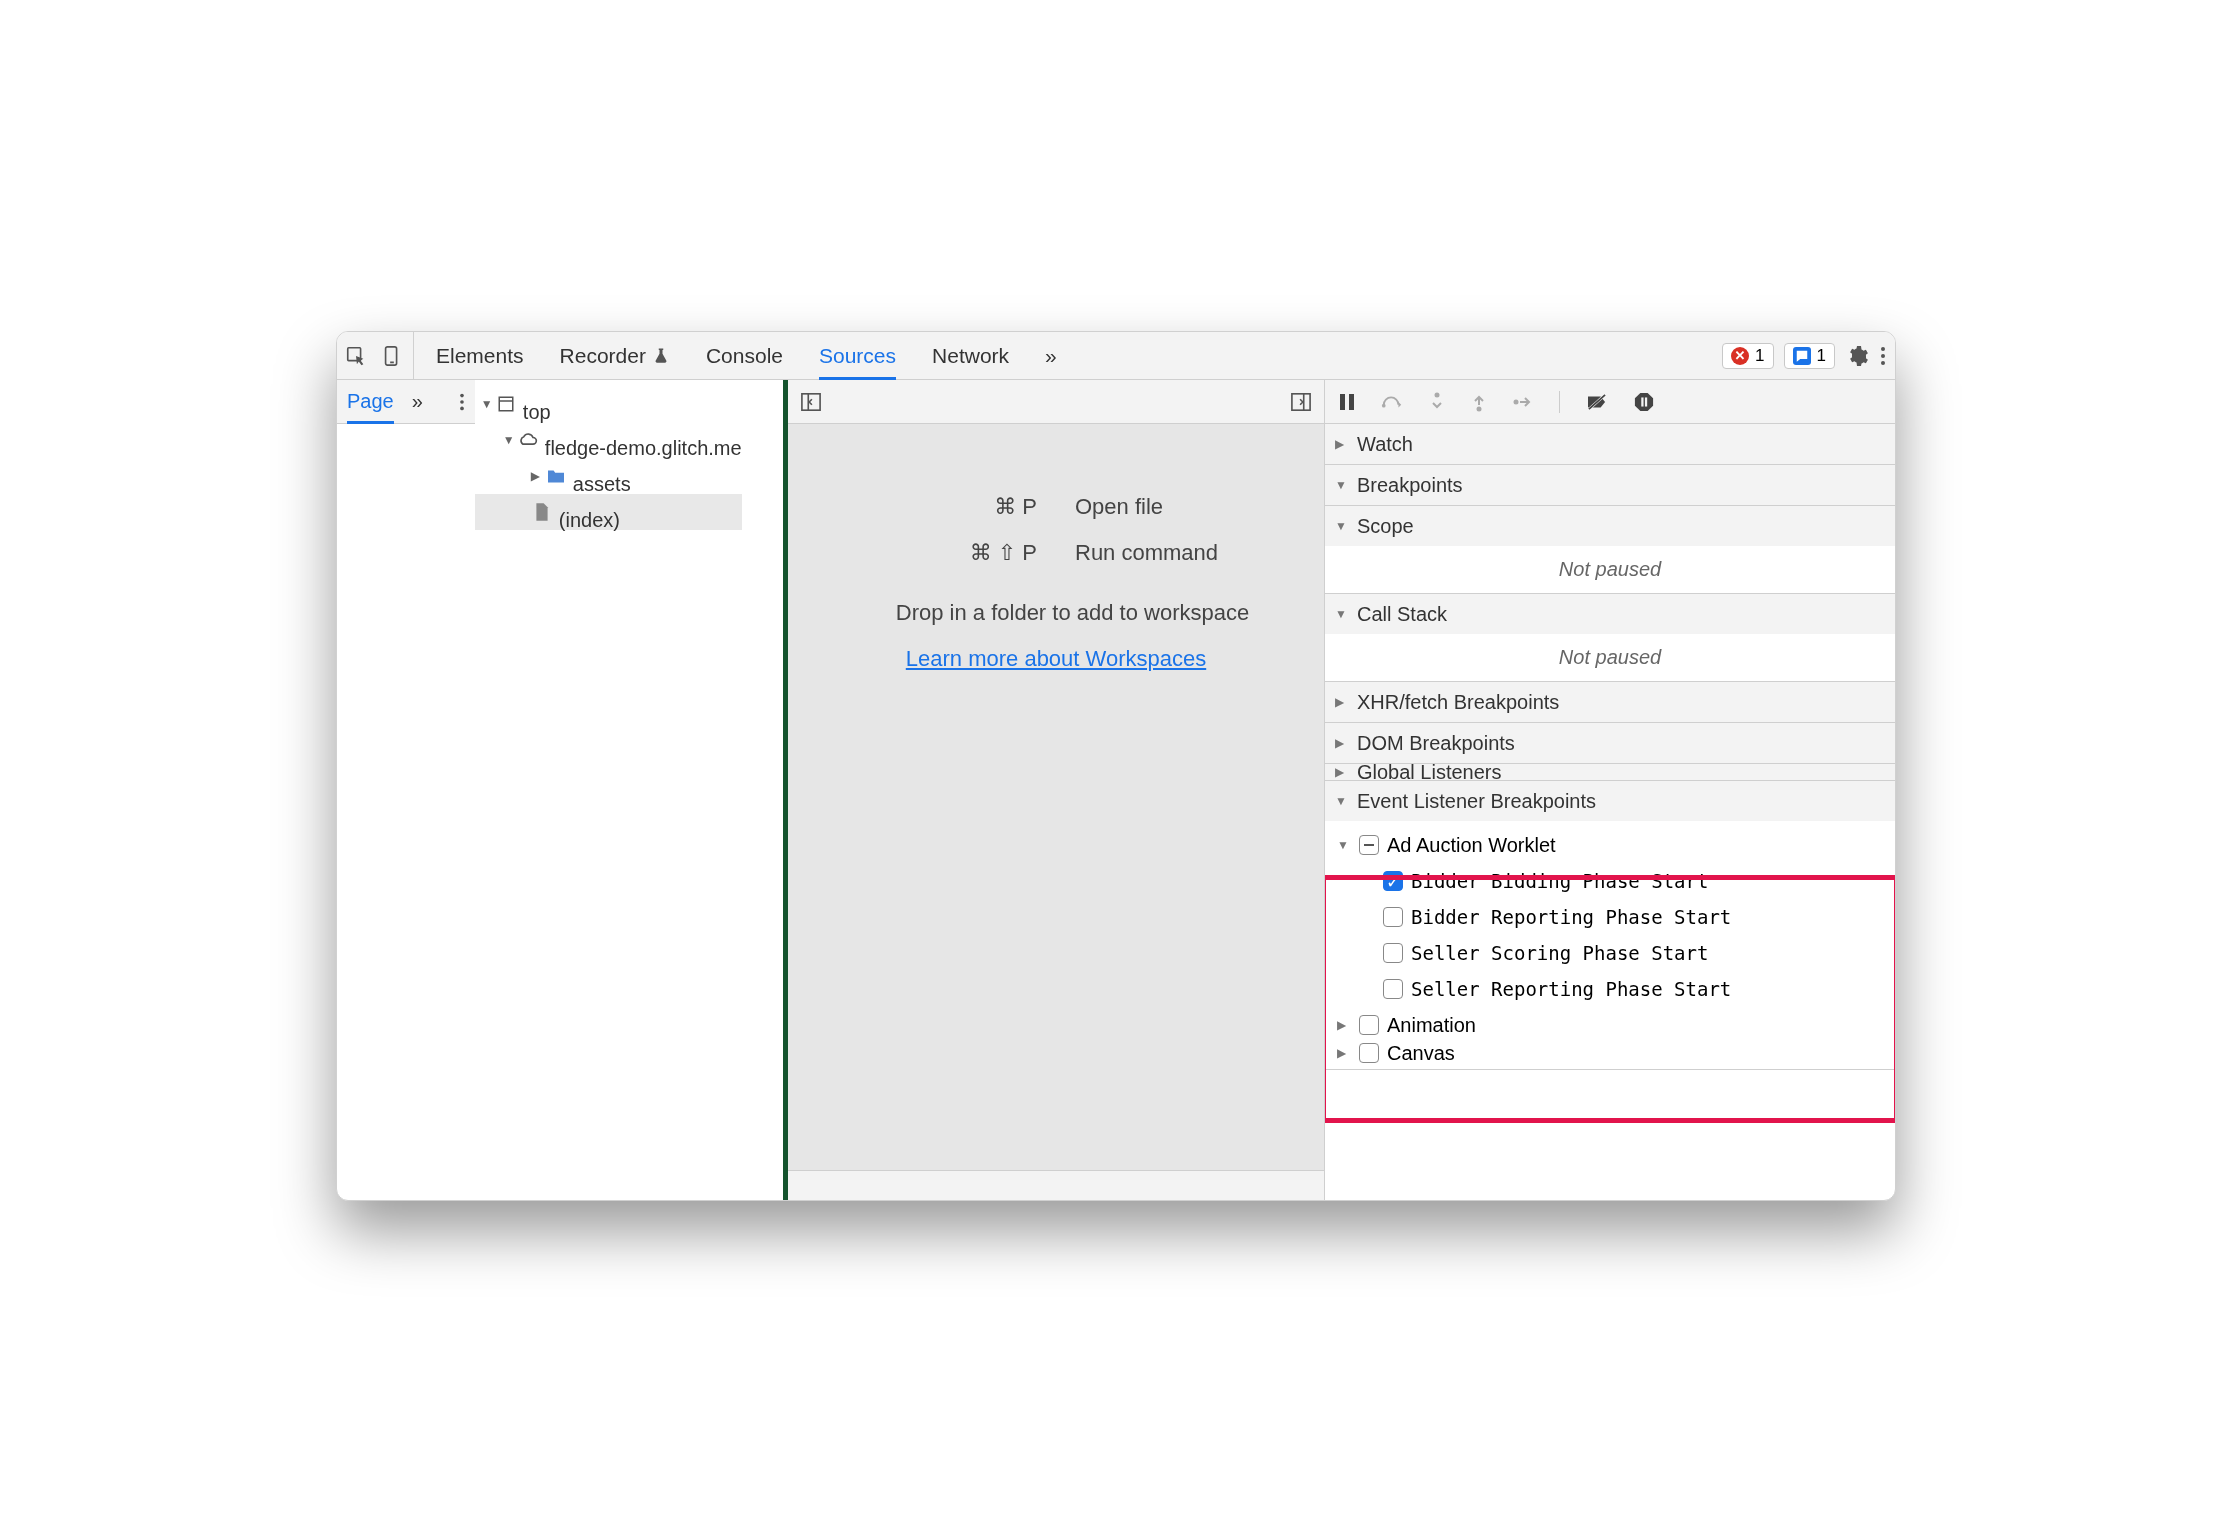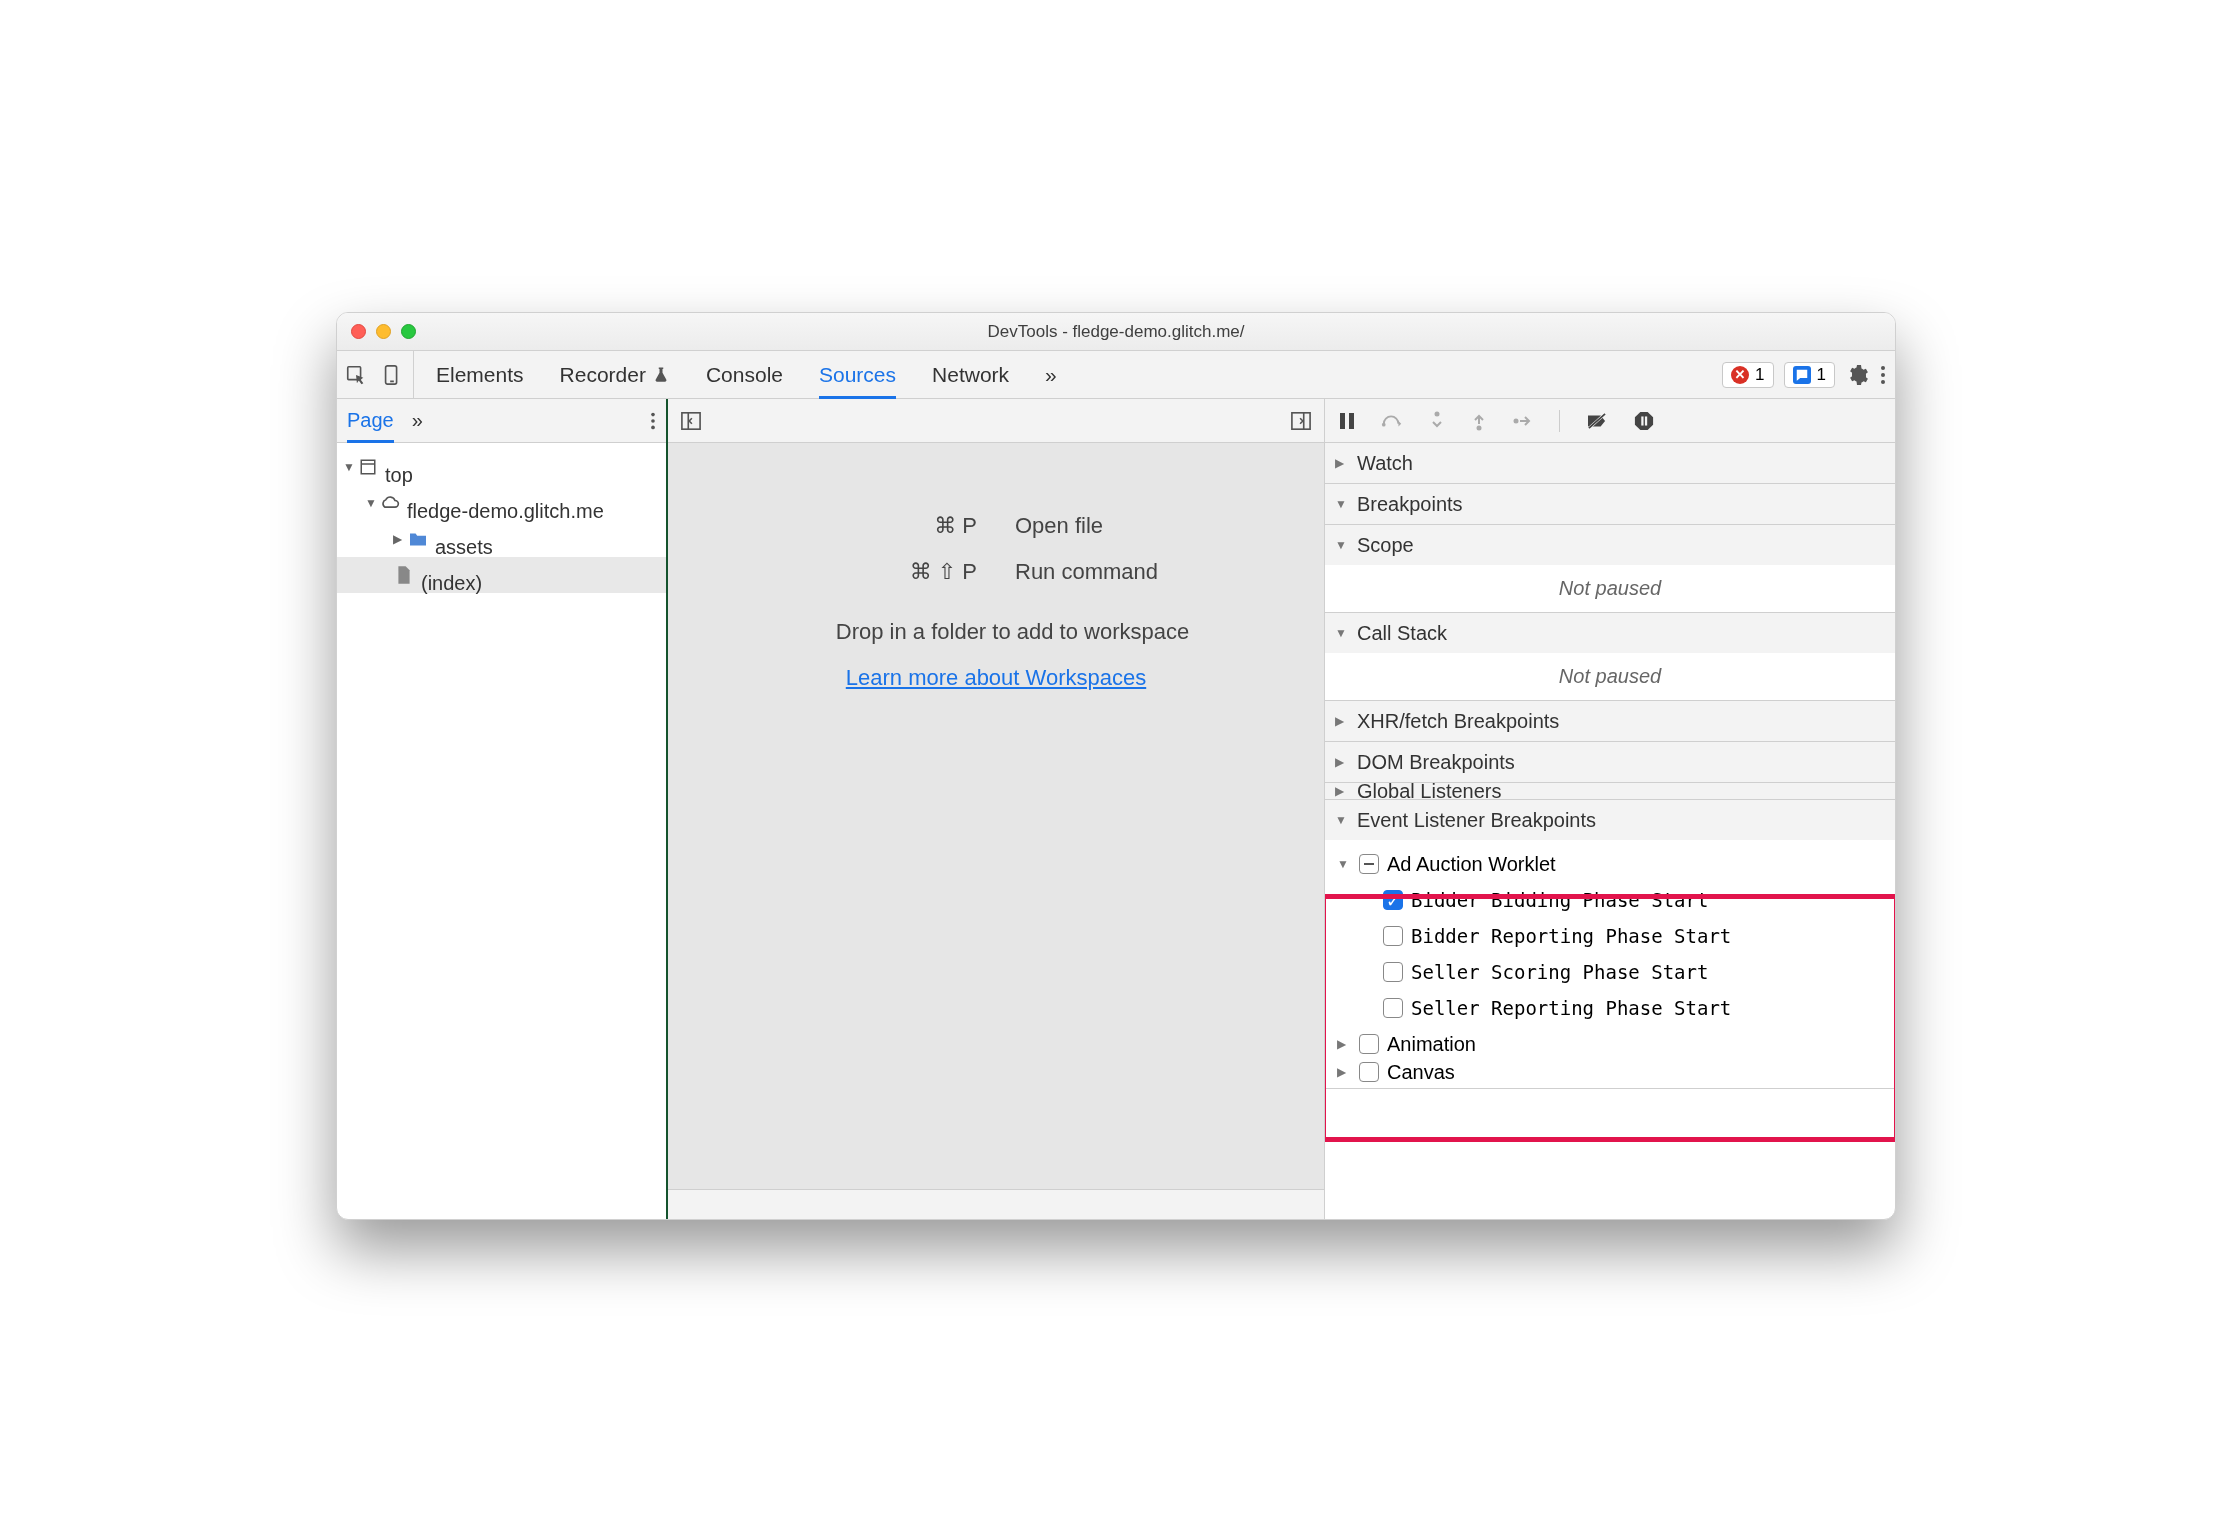--- a/index.html
+++ b/index.html
@@ -50,21 +50,21 @@
 .toolbar .tab.active { color:#1a73e8; }
 .toolbar .tab.active::after { content:""; position:absolute; bottom:-1px; left:0; right:0; height:3px; background:#1a73e8; }
 .toolbar .rightgrp { display:flex; align-items:center; gap:10px; margin-left:auto; }
 .badge { display:flex; align-items:center; gap:6px; border:1px solid #c8c8c8; border-radius:4px; padding:2px 8px; background:#fff; font-size:17px; }
 .badge .ico { width:18px; height:18px; border-radius:50%; display:flex; align-items:center; justify-content:center; color:#fff; font-weight:bold; font-size:13px; }
 .badge.err .ico { background:#d93025; }
 .badge.msg .ico { background:#1a73e8; border-radius:3px; }
 .gear,.more { color:#555; cursor:pointer; }
 
 .body { display:flex; height:820px; }
-.left { width:331px; border-right:2px solid #14532d; display:flex; flex-direction:column; }
+.left { width:451px; border-right:5px solid #14532d; display:flex; }
 .left-tabs { height:44px; border-bottom:1px solid #cfcfcf; display:flex; align-items:center; padding:0 10px; gap:18px; background:#f3f3f3; }
 .left-tabs .ptab { font-size:20px; color:#333; position:relative; height:100%; display:flex; align-items:center; }
 .left-tabs .ptab.active { color:#1a73e8; }
 .left-tabs .ptab.active::after { content:""; position:absolute; bottom:-1px; left:0; right:0; height:3px; background:#1a73e8; }
 .left-tabs .spacer { flex:1; }
 .tree { padding:6px 0; font-size:20px; color:#333; }
 .tree .row { display:flex; align-items:center; height:36px; padding-left:6px; cursor:pointer; }
 .tree .row.sel { background:#e8e8e8; }
 .tree .arrow { width:14px; font-size:12px; color:#666; }
 .tree .ico { width:22px; display:flex; justify-content:center; }
@@ -99,28 +99,20 @@
 .highlight { position:absolute; border:5px solid #e2144c; pointer-events:none; }
 .rel { position:relative; }
 svg { display:block; }
 </style>
 </head>
 <body>
 
 <div class="container">
 <div class="window">
 
-  <div class="titlebar">
-    <div class="traffic">
-      <div class="dot red"></div>
-      <div class="dot yellow"></div>
-      <div class="dot green"></div>
-    </div>
-    <div class="title">DevTools - fledge-demo.glitch.me/</div>
-  </div>
 
   <div class="toolbar">
     <div class="leftgrp">
       <span>
         <svg width="22" height="22" viewBox="0 0 24 24" fill="none" stroke="#555" stroke-width="1.8">
               <rect x="3" y="3" width="14" height="14" rx="1"></rect>
               <path d="M12 12 l8 3 -3 2 3 4 -2 1 -3-4 -2 3 z" fill="#555" stroke="none"></path>
             </svg>
       </span>
       <span>

